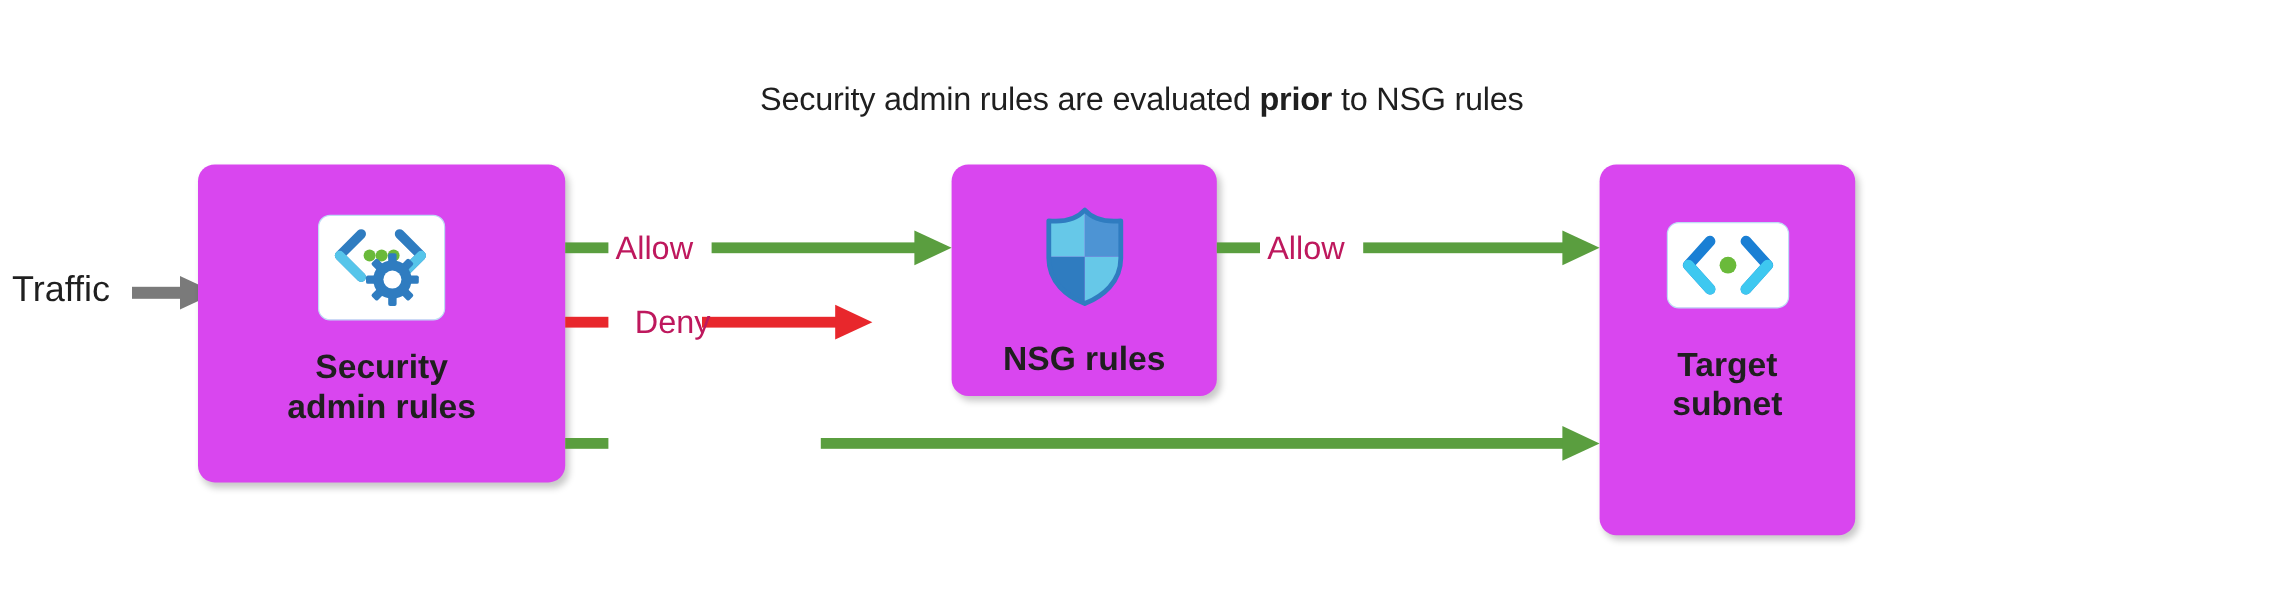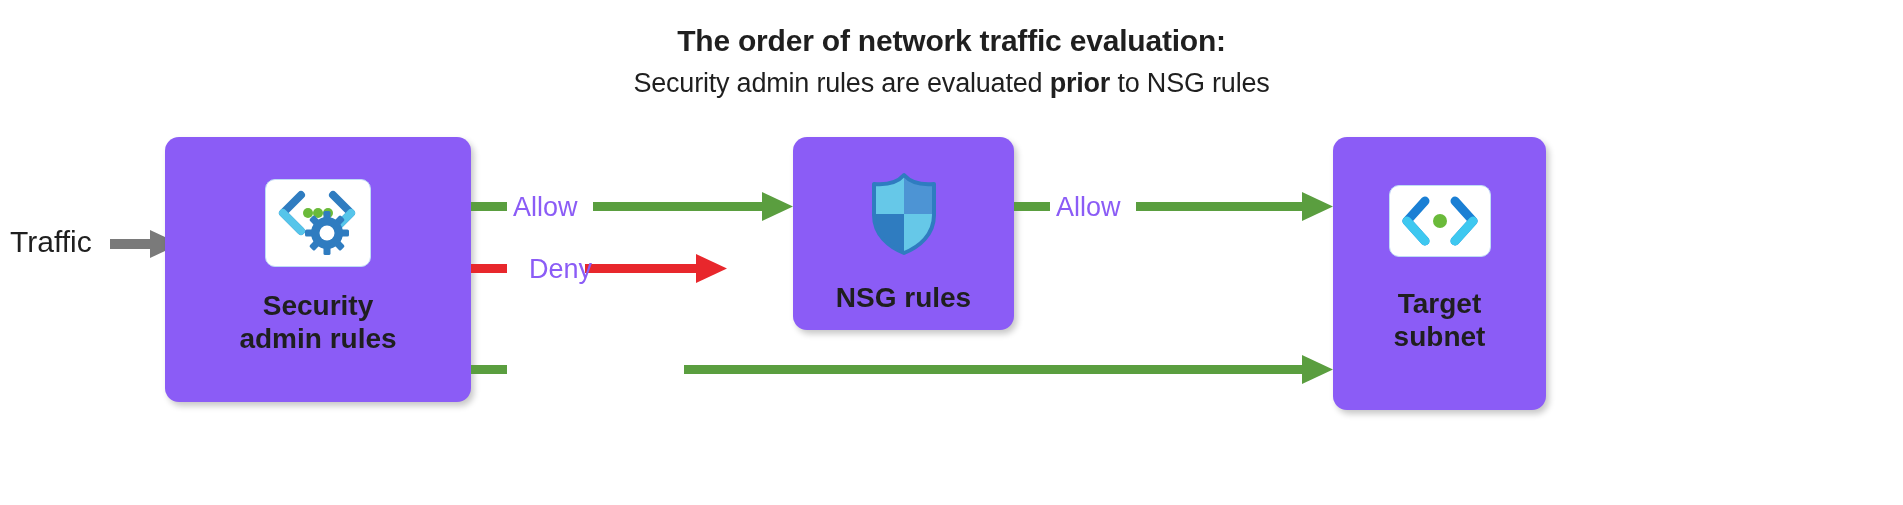--- a/index.html
+++ b/index.html
@@ -16,21 +16,21 @@
     font-size:30px;font-weight:bold;color:#1f1f1f;letter-spacing:-0.2px;
   }
   .subtitle{
     position:absolute;left:0;top:68px;width:1903px;text-align:center;
     font-size:27px;font-weight:normal;color:#1f1f1f;letter-spacing:-0.2px;
   }
   .subtitle b{font-weight:bold;}
 
   
   .node{
-    position:absolute;background:#8b5cf6;border-radius:14px;
+    position:absolute;background:#d946ef;border-radius:14px;
     box-shadow:3px 4px 6px rgba(0,0,0,.22);
     display:flex;flex-direction:column;align-items:center;
   }
   .node-label{
     font-size:28px;font-weight:bold;color:#1f1f1f;text-align:center;
     line-height:1.18;white-space:pre-line;
   }
 
   
   .tile{
@@ -40,44 +40,43 @@
 
   
   #node-security{left:165px;top:137px;width:306px;height:265px;}
   #node-security .tile{width:104px;height:86px;margin-top:42px;}
   #node-security .node-label{margin-top:22px;}
 
   #node-nsg{left:793px;top:137px;width:221px;height:193px;}
   #node-nsg .shield-wrap{margin-top:34px;}
   #node-nsg .node-label{margin-top:20px;}
 
-  #node-target{left:1333px;top:137px;width:213px;height:273px;}
+  #node-target{left:1333px;top:137px;width:213px;height:309px;}
   #node-target .tile{width:100px;height:70px;margin-top:48px;}
   #node-target .node-label{margin-top:30px;}
 
   
   .traffic-text{
     position:absolute;left:10px;top:225px;font-size:30px;color:#1f1f1f;
   }
   .gray-arrow{position:absolute;left:110px;top:228px;}
 
   
   .flow-label{
-    position:absolute;font-size:27px;color:#8b5cf6;white-space:nowrap;
+    position:absolute;font-size:27px;color:#be185d;white-space:nowrap;
     transform:translateY(-50%);
   }
   .flow-svg{position:absolute;left:0;top:0;width:1903px;height:505px;
             pointer-events:none;}
 </style>
 </head>
 <body>
 
 <div class="stage">
 
-  <div class="title">The order of network traffic evaluation:</div>
 
   <div class="subtitle"><span>Security admin rules are evaluated </span><b>prior</b><span> to NSG rules</span></div>
 
   <div class="traffic-text">Traffic</div>
 
   <svg class="gray-arrow" width="70" height="32" viewBox="0 0 70 32">
     <rect x="0" y="11" width="44" height="10" fill="#7a7a7a"></rect>
     <polygon points="40,2 70,16 40,30" fill="#7a7a7a"></polygon>
   </svg>
 

